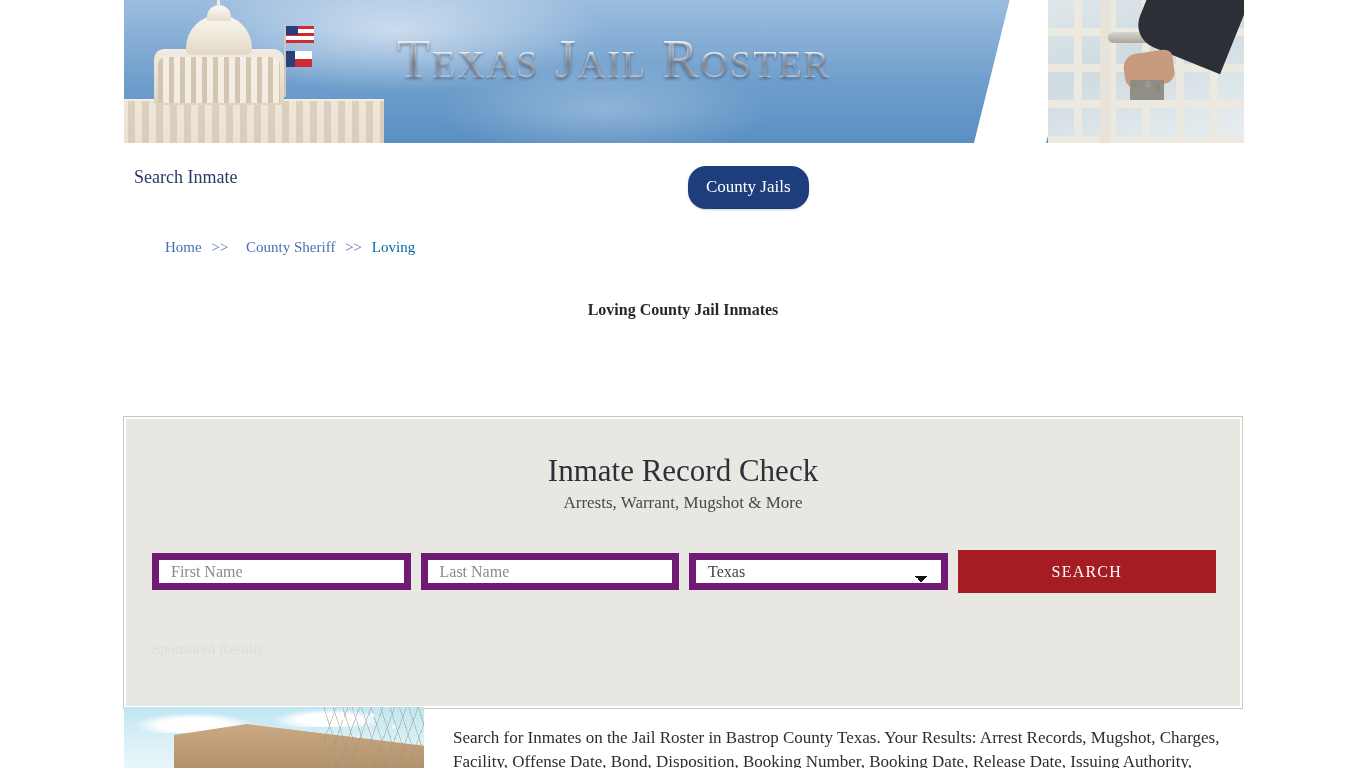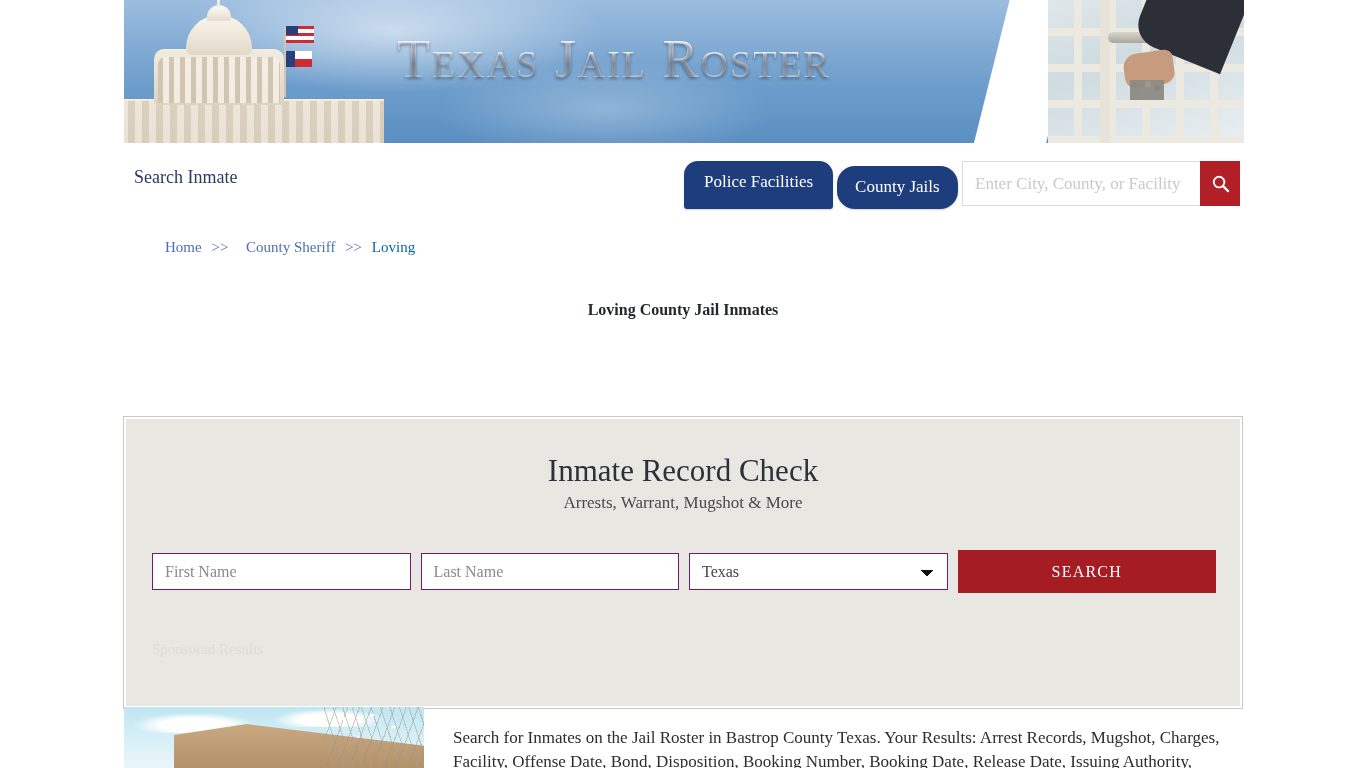--- a/index.html
+++ b/index.html
@@ -229,21 +229,21 @@
   .panel-sub {
     text-align: center; margin-top: 4px;
     font-size: 17px; color: #4a4a4a;
     font-family: "Liberation Serif","DejaVu Serif",serif;
   }
   .form-row {
     position: absolute; left: 28px; top: 136px; width: 1064px;
     display: flex; align-items: flex-start;
   }
   .fld {
-    height: 37px; border: 1px solid #701a75; background: #fff;
+    height: 37px; border: 7px solid #701a75; background: #fff;
     font-size: 16px; color: #444; padding: 0 12px;
     font-family: "Liberation Serif","DejaVu Serif",serif;
     outline: none;
   }
   .fld::placeholder { color: #8b8b8b; }
   .fld.first { width: 259px; }
   .fld.last  { width: 259px; margin-left: 10px; }
   .fld.state {
     width: 259px; margin-left: 10px; appearance: none;
     background-image:
@@ -337,35 +337,23 @@
       <div class="keys"></div>
     </div>
 
     <div class="banner-title">Texas Jail Roster</div>
   </div>
 
   <div class="navbar">
     <a class="brand-link" href="#">Search Inmate</a>
 
     <div class="tabs">
-      <div class="tab">Police Facilities</div>
       <div class="tab second">County Jails</div>
     </div>
 
-    <div class="search-wrap">
-      <input class="search-input" type="text" placeholder="Enter City, County, or Facility" style="">
-      <button class="search-btn">
-        <span>
-          <svg width="19" height="19" viewBox="0 0 20 20" aria-hidden="true">
-            <circle cx="8.5" cy="8.5" r="5.6" fill="none" stroke="#ffffff" stroke-width="2"></circle>
-            <line x1="12.8" y1="12.8" x2="18" y2="18" stroke="#ffffff" stroke-width="2.4" stroke-linecap="round"></line>
-          </svg>
-        </span>
-      </button>
-    </div>
   </div>
 
   <div class="breadcrumb">
     <a href="#">Home</a>
     <span class="sep">&gt;&gt;</span>
     <a href="#">County Sheriff</a>
     <span class="sep">&gt;&gt;</span>
     <span class="current">Loving</span>
   </div>
 

